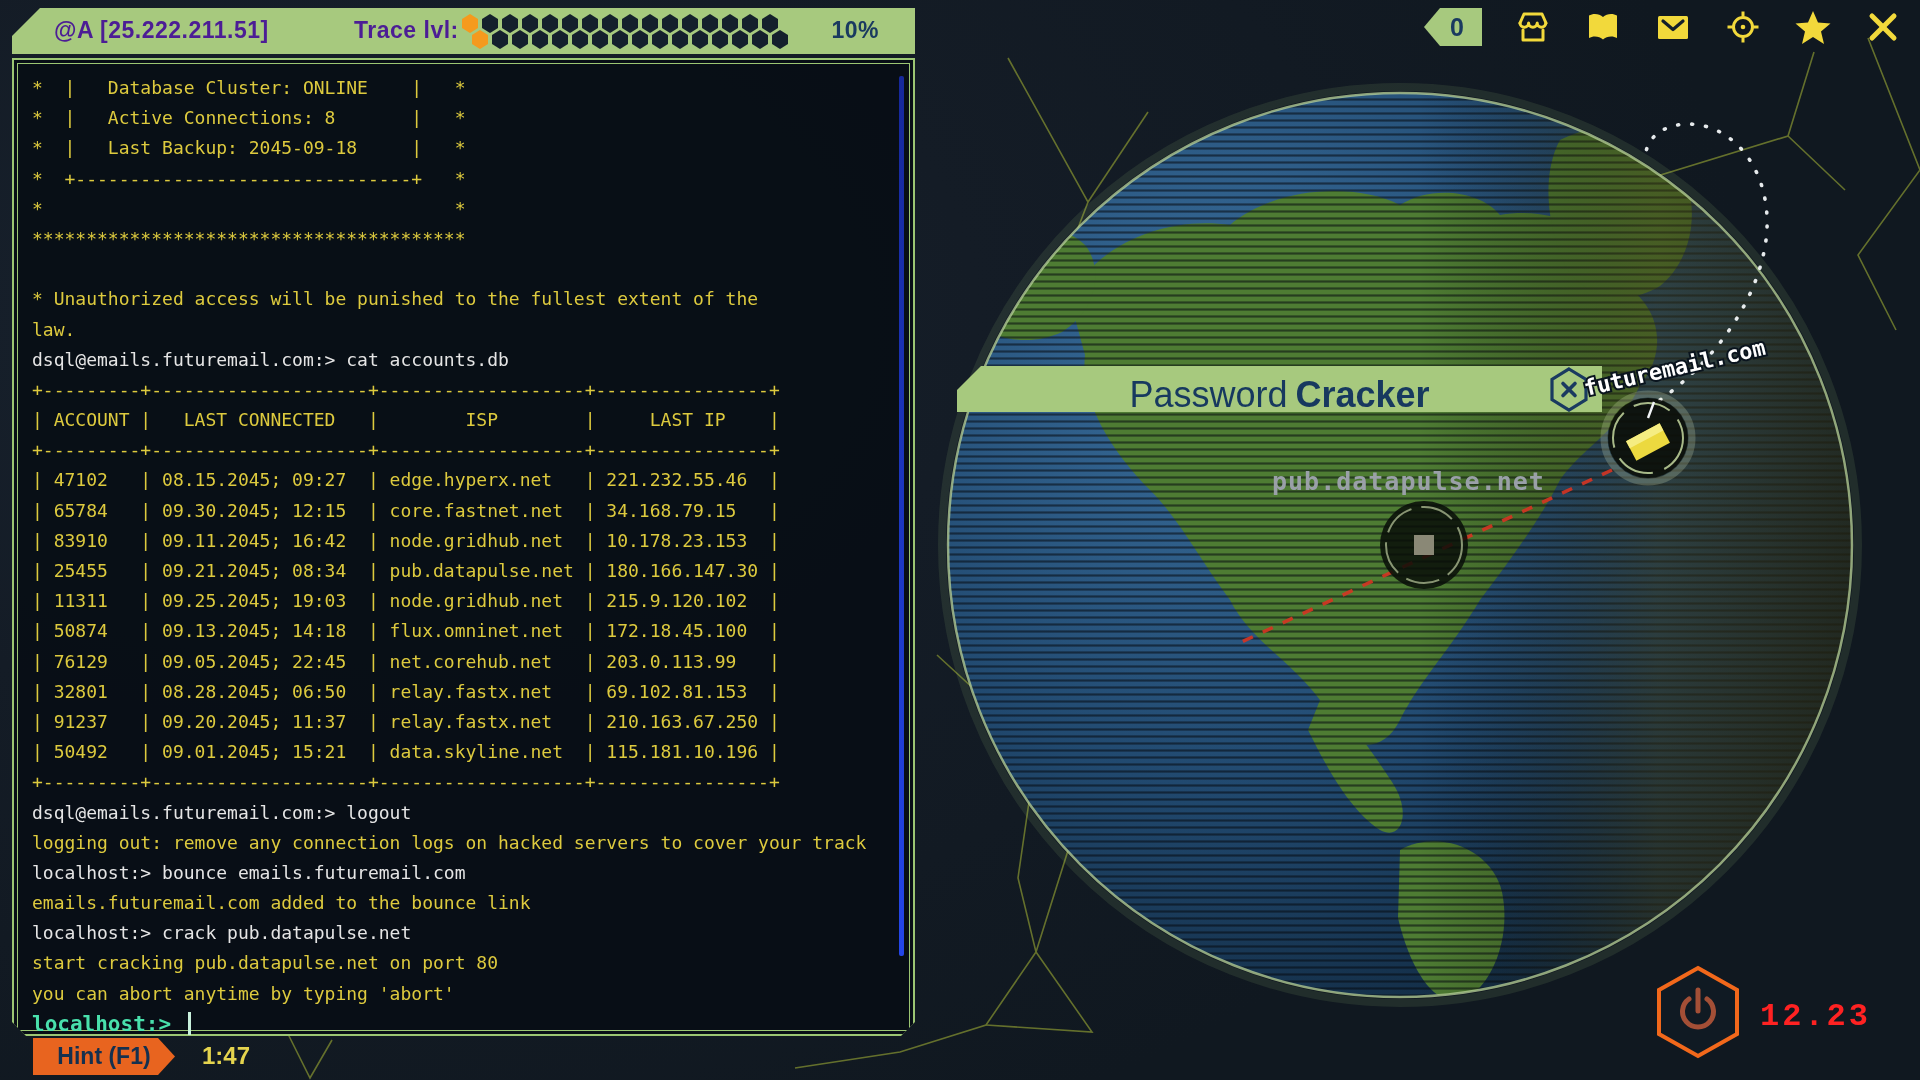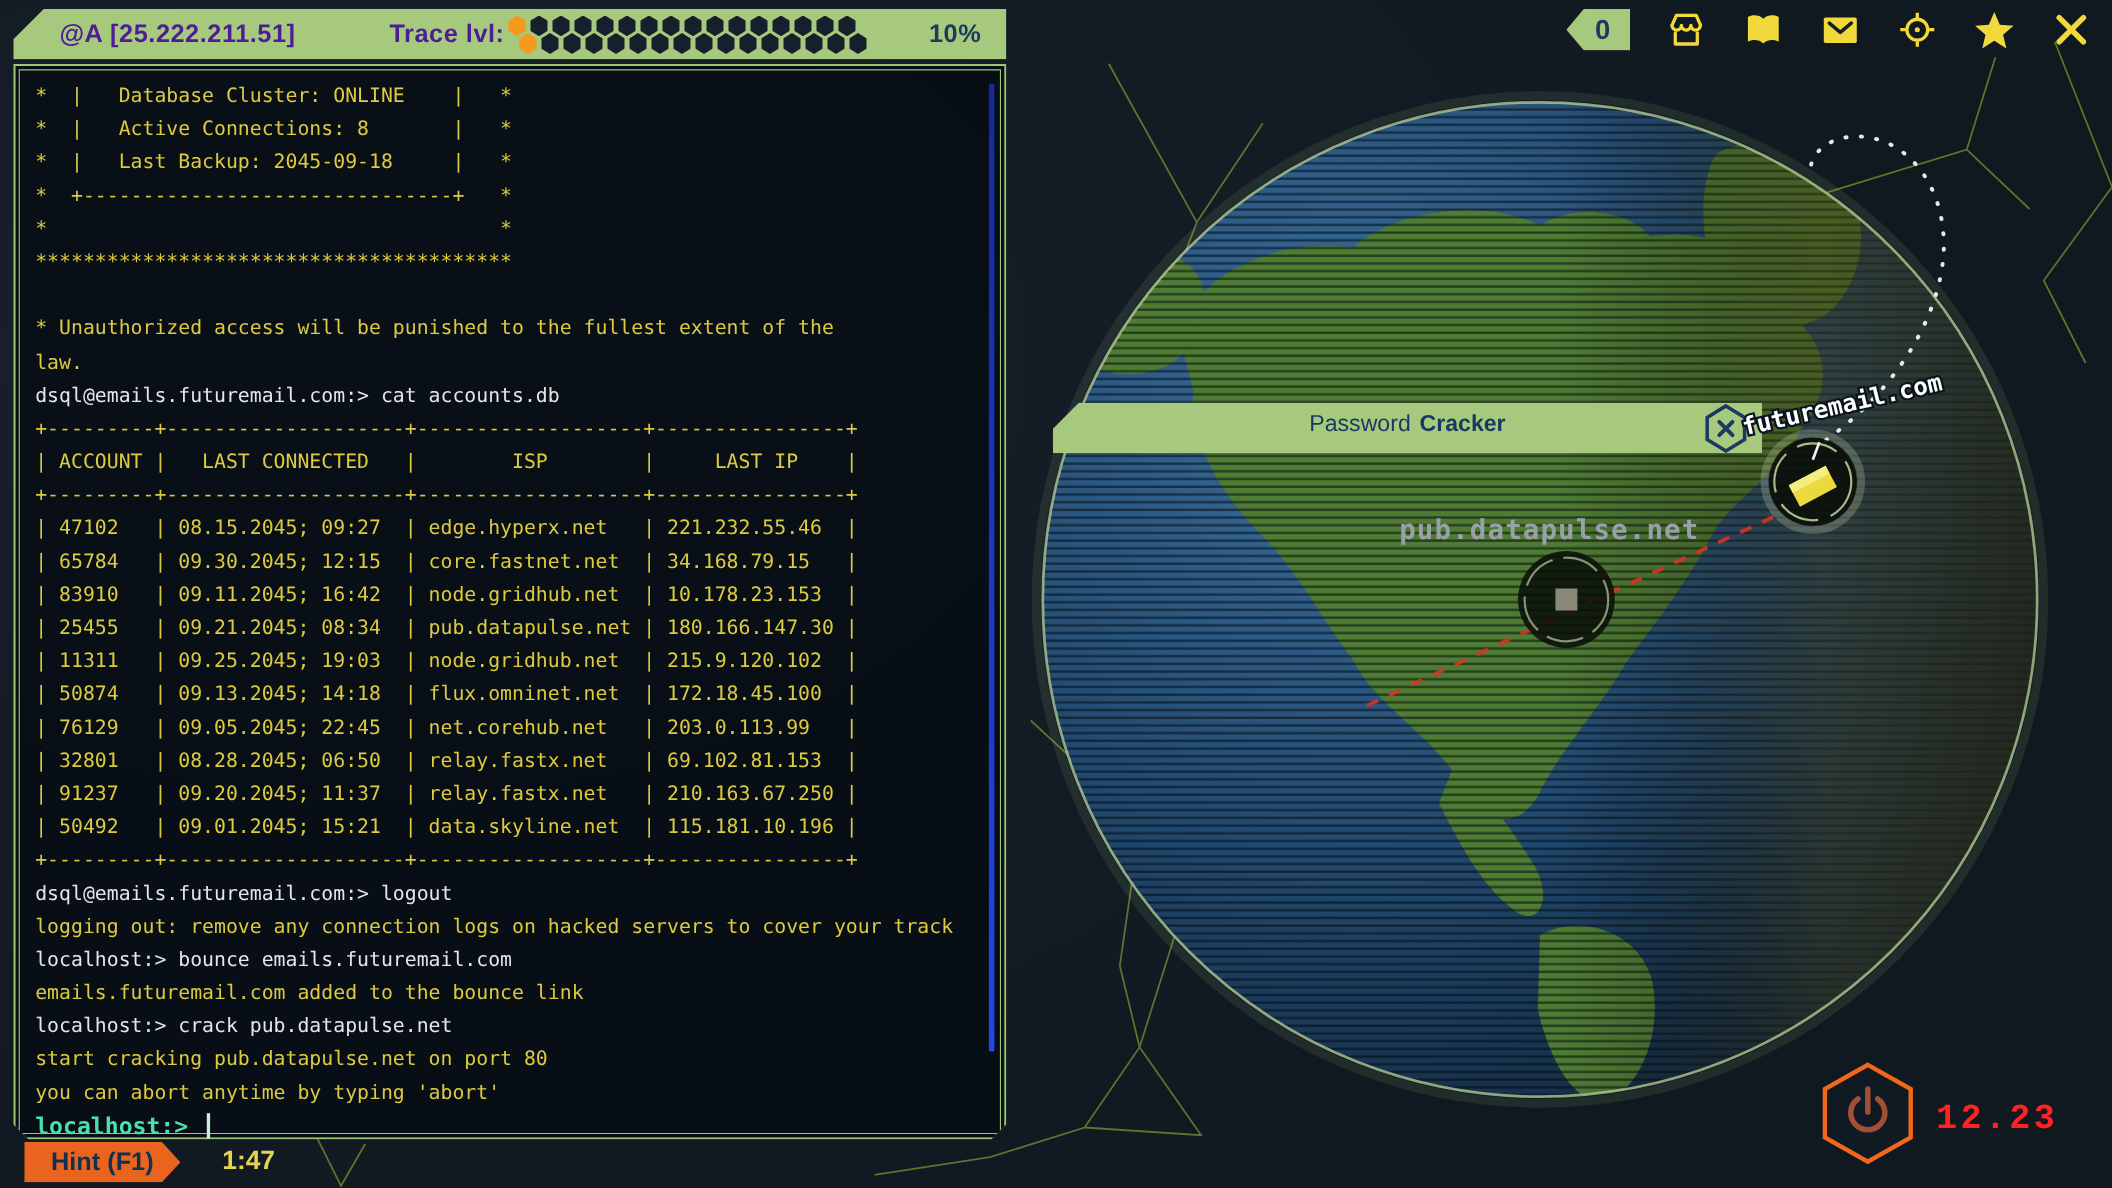--- a/index.html
+++ b/index.html
@@ -18,42 +18,42 @@
   .hdr-text{position:absolute;top:9px;color:#4c1d95;font-weight:bold;font-size:23px;letter-spacing:.5px;}
   #term-host{left:42px;}
   #trace-label{left:342px;}
   #trace-meter{position:absolute;left:450px;top:4px;width:345px;height:40px;}
   .hexrow{position:absolute;display:flex;}
   .hexrow.r1{left:0;top:2px;}
   .hexrow.r2{left:10px;top:18px;}
   .hex{width:16px;height:19px;margin-right:4px;background:#15202c;
        clip-path:polygon(50% 0,100% 26%,100% 74%,50% 100%,0 74%,0 26%);}
   .hex.on{background:#f59a1d;}
-  #trace-pct{position:absolute;right:23px;top:9px;color:#1a3a60;font-weight:bold;font-size:23px;}
+  #trace-pct{position:absolute;right:36px;top:9px;color:#1a3a60;font-weight:bold;font-size:23px;}
 
   #term-body{position:absolute;left:0;top:50px;width:899px;height:974px;
      background:rgba(8,14,22,0.97);
      border:2px solid #9cc673;
      box-shadow:inset 0 0 0 3px rgba(8,14,22,1), inset 0 0 0 4px #9cc673;
      clip-path:polygon(0 0,100% 0,100% calc(100% - 14px),calc(100% - 14px) 100%,14px 100%,0 calc(100% - 14px));}
   #term-scroll{position:absolute;right:9px;top:16px;width:5px;height:880px;
      background:linear-gradient(#16289a 0%,#1d38c4 55%,#2446e8 100%);border-radius:2px;}
   #term-out{margin:0;padding:13px 16px 0 18px;font-family:"DejaVu Sans Mono", monospace;
      font-size:18px;line-height:30.2px;white-space:pre;}
   .tline{height:30.2px;}
   .y{color:#ddca3e;}
   .t{color:#e5e5e5;}
   .tb{color:#49e0ac;font-weight:bold;font-size:21px;}
   #cursor{display:inline-block;width:3px;height:23px;background:#c8f0dc;vertical-align:-4px;margin-left:4px;}
 
   
   #dialog{position:absolute;left:957px;top:366px;width:645px;height:344px;}
   #dlg-header{position:absolute;left:0;top:0;width:100%;height:46px;background:#a7c97e;
      clip-path:polygon(0 24px,24px 0,100% 0,100% 100%,0 100%);}
-  #dlg-title{position:absolute;left:0;top:8px;width:100%;text-align:center;color:#17395f;font-size:21px;}
+  #dlg-title{position:absolute;left:0;top:8px;width:100%;text-align:center;color:#17395f;font-size:36px;}
   #dlg-title .reg{font-weight:500;margin-right:8px;}
   #dlg-title .bold{font-weight:800;}
   #dlg-close{position:absolute;right:12px;top:1px;width:42px;height:45px;cursor:pointer;}
   #dlg-body{position:absolute;left:0;top:46px;width:641px;height:294px;
      border:2px solid #a7c97e;border-top:none;background:rgba(5,11,17,0.30);}
   #progress{position:absolute;left:76px;top:106px;width:493px;height:42px;
      border:2px solid #a7c97e;background:rgba(10,18,28,0.35);
      clip-path:polygon(0 16px,16px 0,100% 0,100% 100%,0 100%);}
   #progress-fill{position:absolute;left:0;top:0;height:100%;background:#a7c97e;
      display:flex;align-items:center;padding-left:10px;box-sizing:border-box;}
@@ -65,21 +65,21 @@
 
   
   #hud-top{position:absolute;right:18px;top:8px;display:flex;align-items:center;gap:32px;}
   #badge{width:58px;height:38px;background:#a7c97e;
      clip-path:polygon(16px 0,100% 0,100% 100%,16px 100%,0 50%);
      display:flex;align-items:center;justify-content:center;}
   #badge span{color:#1a3a60;font-weight:bold;font-size:25px;margin-left:8px;}
   .hud-icon{width:38px;height:38px;cursor:pointer;}
 
   
-  #hint-btn{position:absolute;left:22px;top:1038px;width:142px;height:37px;background:#e8641f;
+  #hint-btn{position:absolute;left:33px;top:1038px;width:142px;height:37px;background:#e8641f;
      clip-path:polygon(0 0,calc(100% - 17px) 0,100% 50%,calc(100% - 17px) 100%,0 100%);
      display:flex;align-items:center;justify-content:center;cursor:pointer;text-align:center;}
   #hint-btn span{color:#14304f;font-weight:bold;font-size:23px;}
   #timer{position:absolute;left:202px;top:1042px;color:#e5d44e;font-weight:bold;font-size:24px;}
   #power-btn{position:absolute;left:1654px;top:964px;width:88px;height:96px;cursor:pointer;}
   #clock{position:absolute;left:1760px;top:998px;color:#ff2222;font-weight:bold;font-size:32px;
      font-family:Liberation Mono, monospace;letter-spacing:3px;}
 </style>
 </head>
 <body>

